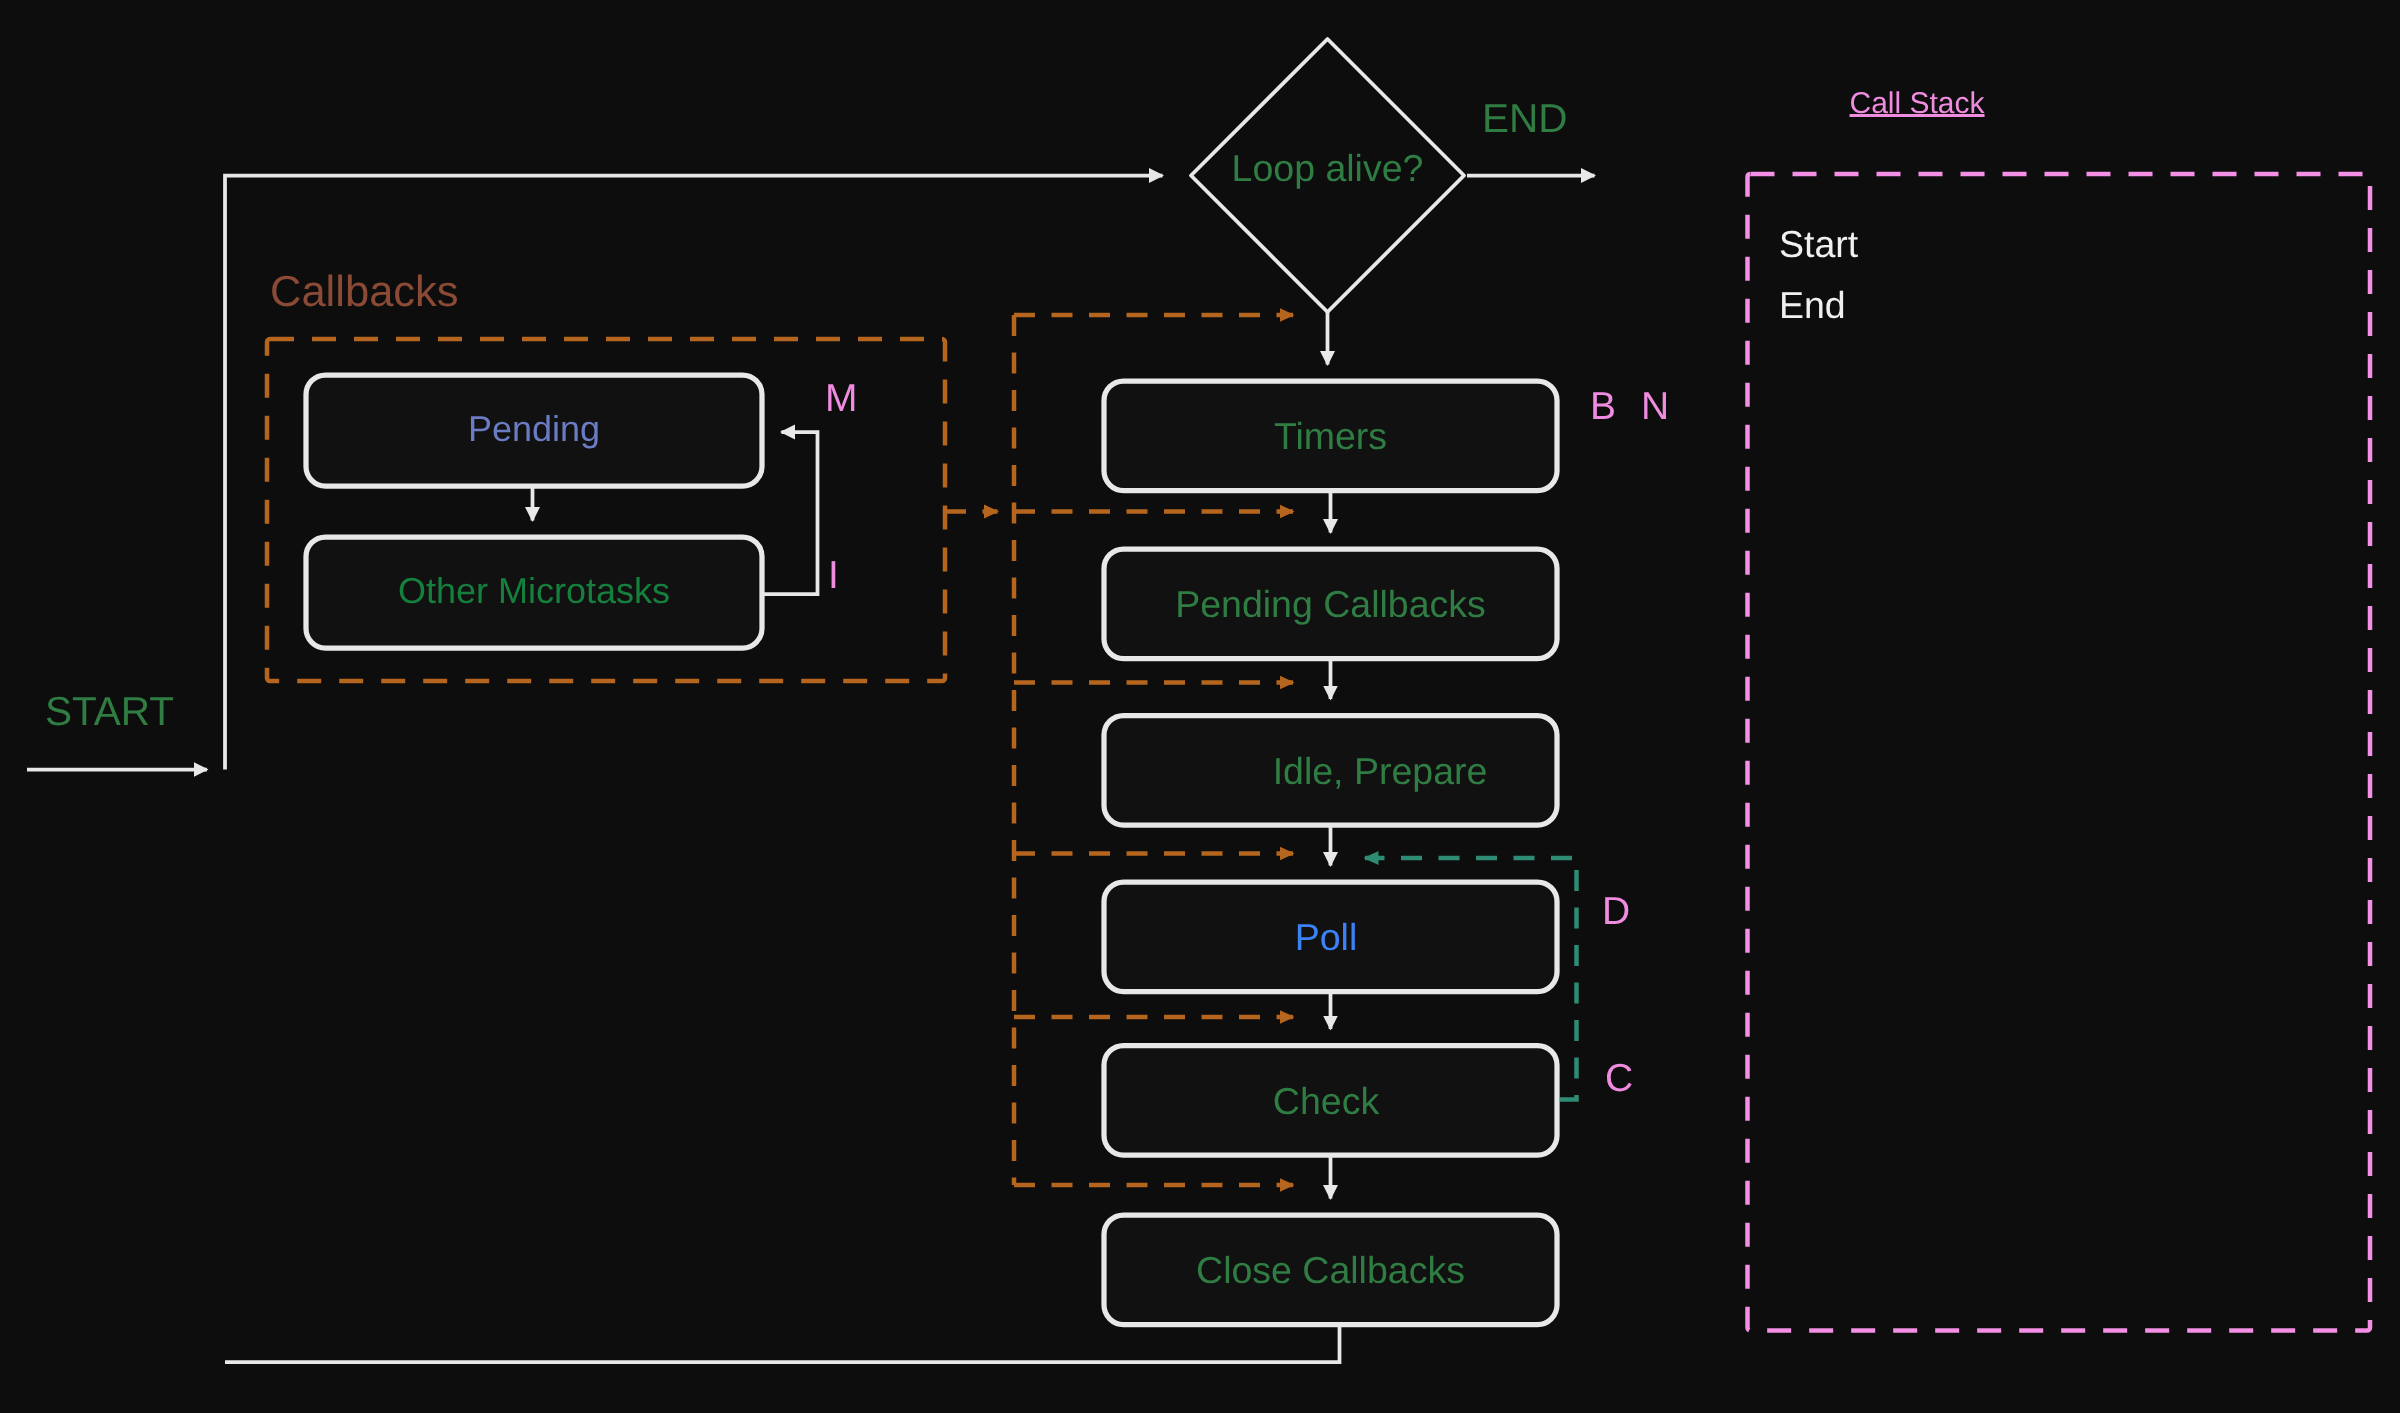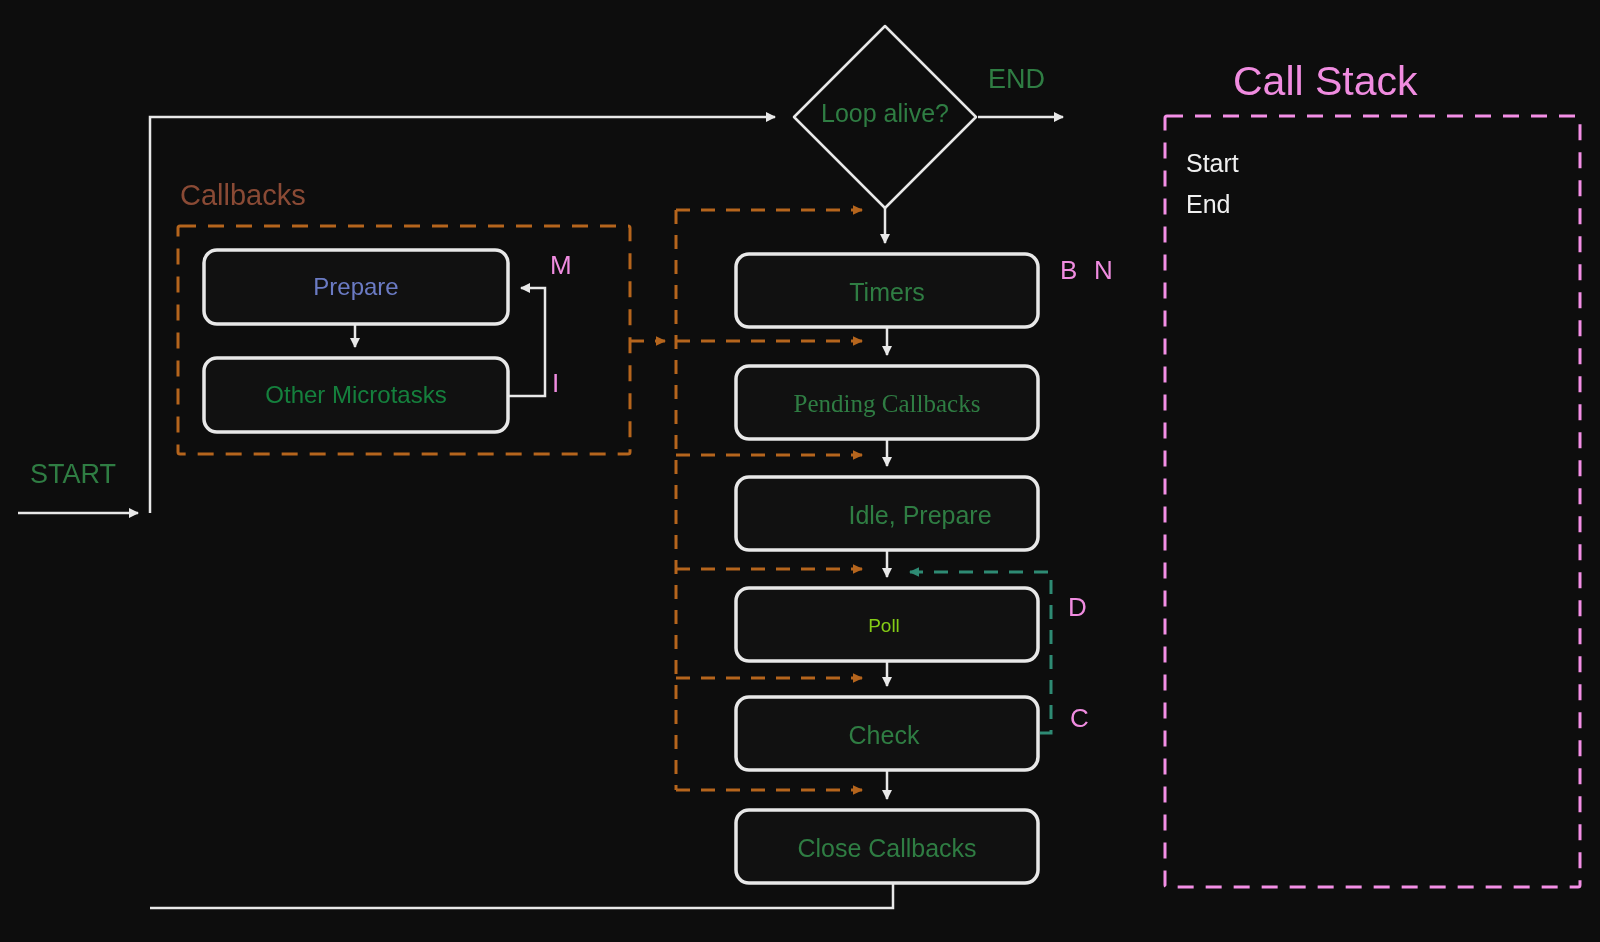--- a/index.html
+++ b/index.html
@@ -84,36 +84,36 @@
   </svg>
 
   <div class="lbl" style="left:30px; top:459px; font-size:27px; color:#2f7d43;">START</div>
 
   <div class="lbl" style="left:988px; top:64px; font-size:27px; color:#2f7d43;">END</div>
 
   <div class="node-text" style="left:885px; top:113px; font-size:25px; color:#2f7d43;">Loop alive?</div>
 
   <div class="lbl" style="left:180px; top:179px; font-size:29px; color:#8a4a35;">Callbacks</div>
 
-  <div class="node-text" style="left:356px; top:287px; font-size:24px; color:#6b7bc4;">Prepare</div>
+  <div class="node-text" style="left:356px; top:287px; font-size:24px; color:#6b7bc4;">Pending</div>
   <div class="node-text" style="left:356px; top:395px; font-size:24px; color:#15803d;">Other Microtasks</div>
 
   <div class="lbl" style="left:550px; top:250px; font-size:26px; color:#f08ce0;">M</div>
   <div class="lbl" style="left:552px; top:368px; font-size:26px; color:#f08ce0;">I</div>
 
   <div class="node-text" style="left:887px; top:292px; font-size:25px; color:#2f7d43;">Timers</div>
-  <div class="node-text" style="left:887px; top:404px; font-size:25px; color:#2f7d43;font-family:Liberation Serif, serif;">Pending Callbacks</div>
+  <div class="node-text" style="left:887px; top:404px; font-size:25px; color:#2f7d43;">Pending Callbacks</div>
   <div class="node-text" style="left:920px; top:515px; font-size:25px; color:#2f7d43;">Idle, Prepare</div>
-  <div class="node-text" style="left:884px; top:626px; font-size:19px; color:#84cc16;">Poll</div>
+  <div class="node-text" style="left:884px; top:626px; font-size:25px; color:#3b82f6;">Poll</div>
   <div class="node-text" style="left:884px; top:735px; font-size:25px; color:#2f7d43;">Check</div>
   <div class="node-text" style="left:887px; top:848px; font-size:25px; color:#2f7d43;">Close Callbacks</div>
 
   <div class="lbl" style="left:1060px; top:255px; font-size:26px; color:#f08ce0;">B</div>
   <div class="lbl" style="left:1094px; top:255px; font-size:26px; color:#f08ce0;">N</div>
   <div class="lbl" style="left:1068px; top:592px; font-size:26px; color:#f08ce0;">D</div>
   <div class="lbl" style="left:1070px; top:703px; font-size:26px; color:#f08ce0;">C</div>
 
-  <div class="lbl" style="left:1233px; top:58px; font-size:41px; color:#f08ce0;">Call Stack</div>
+  <div class="lbl" style="left:1233px; top:58px; font-size:20px; color:#f08ce0;text-decoration:underline;">Call Stack</div>
 
   <div class="lbl" style="left:1186px; top:149px; font-size:25px; color:#f0f0f0;">Start</div>
   <div class="lbl" style="left:1186px; top:190px; font-size:25px; color:#f0f0f0;">End</div>
 
 </div>
 
 </body></html>

